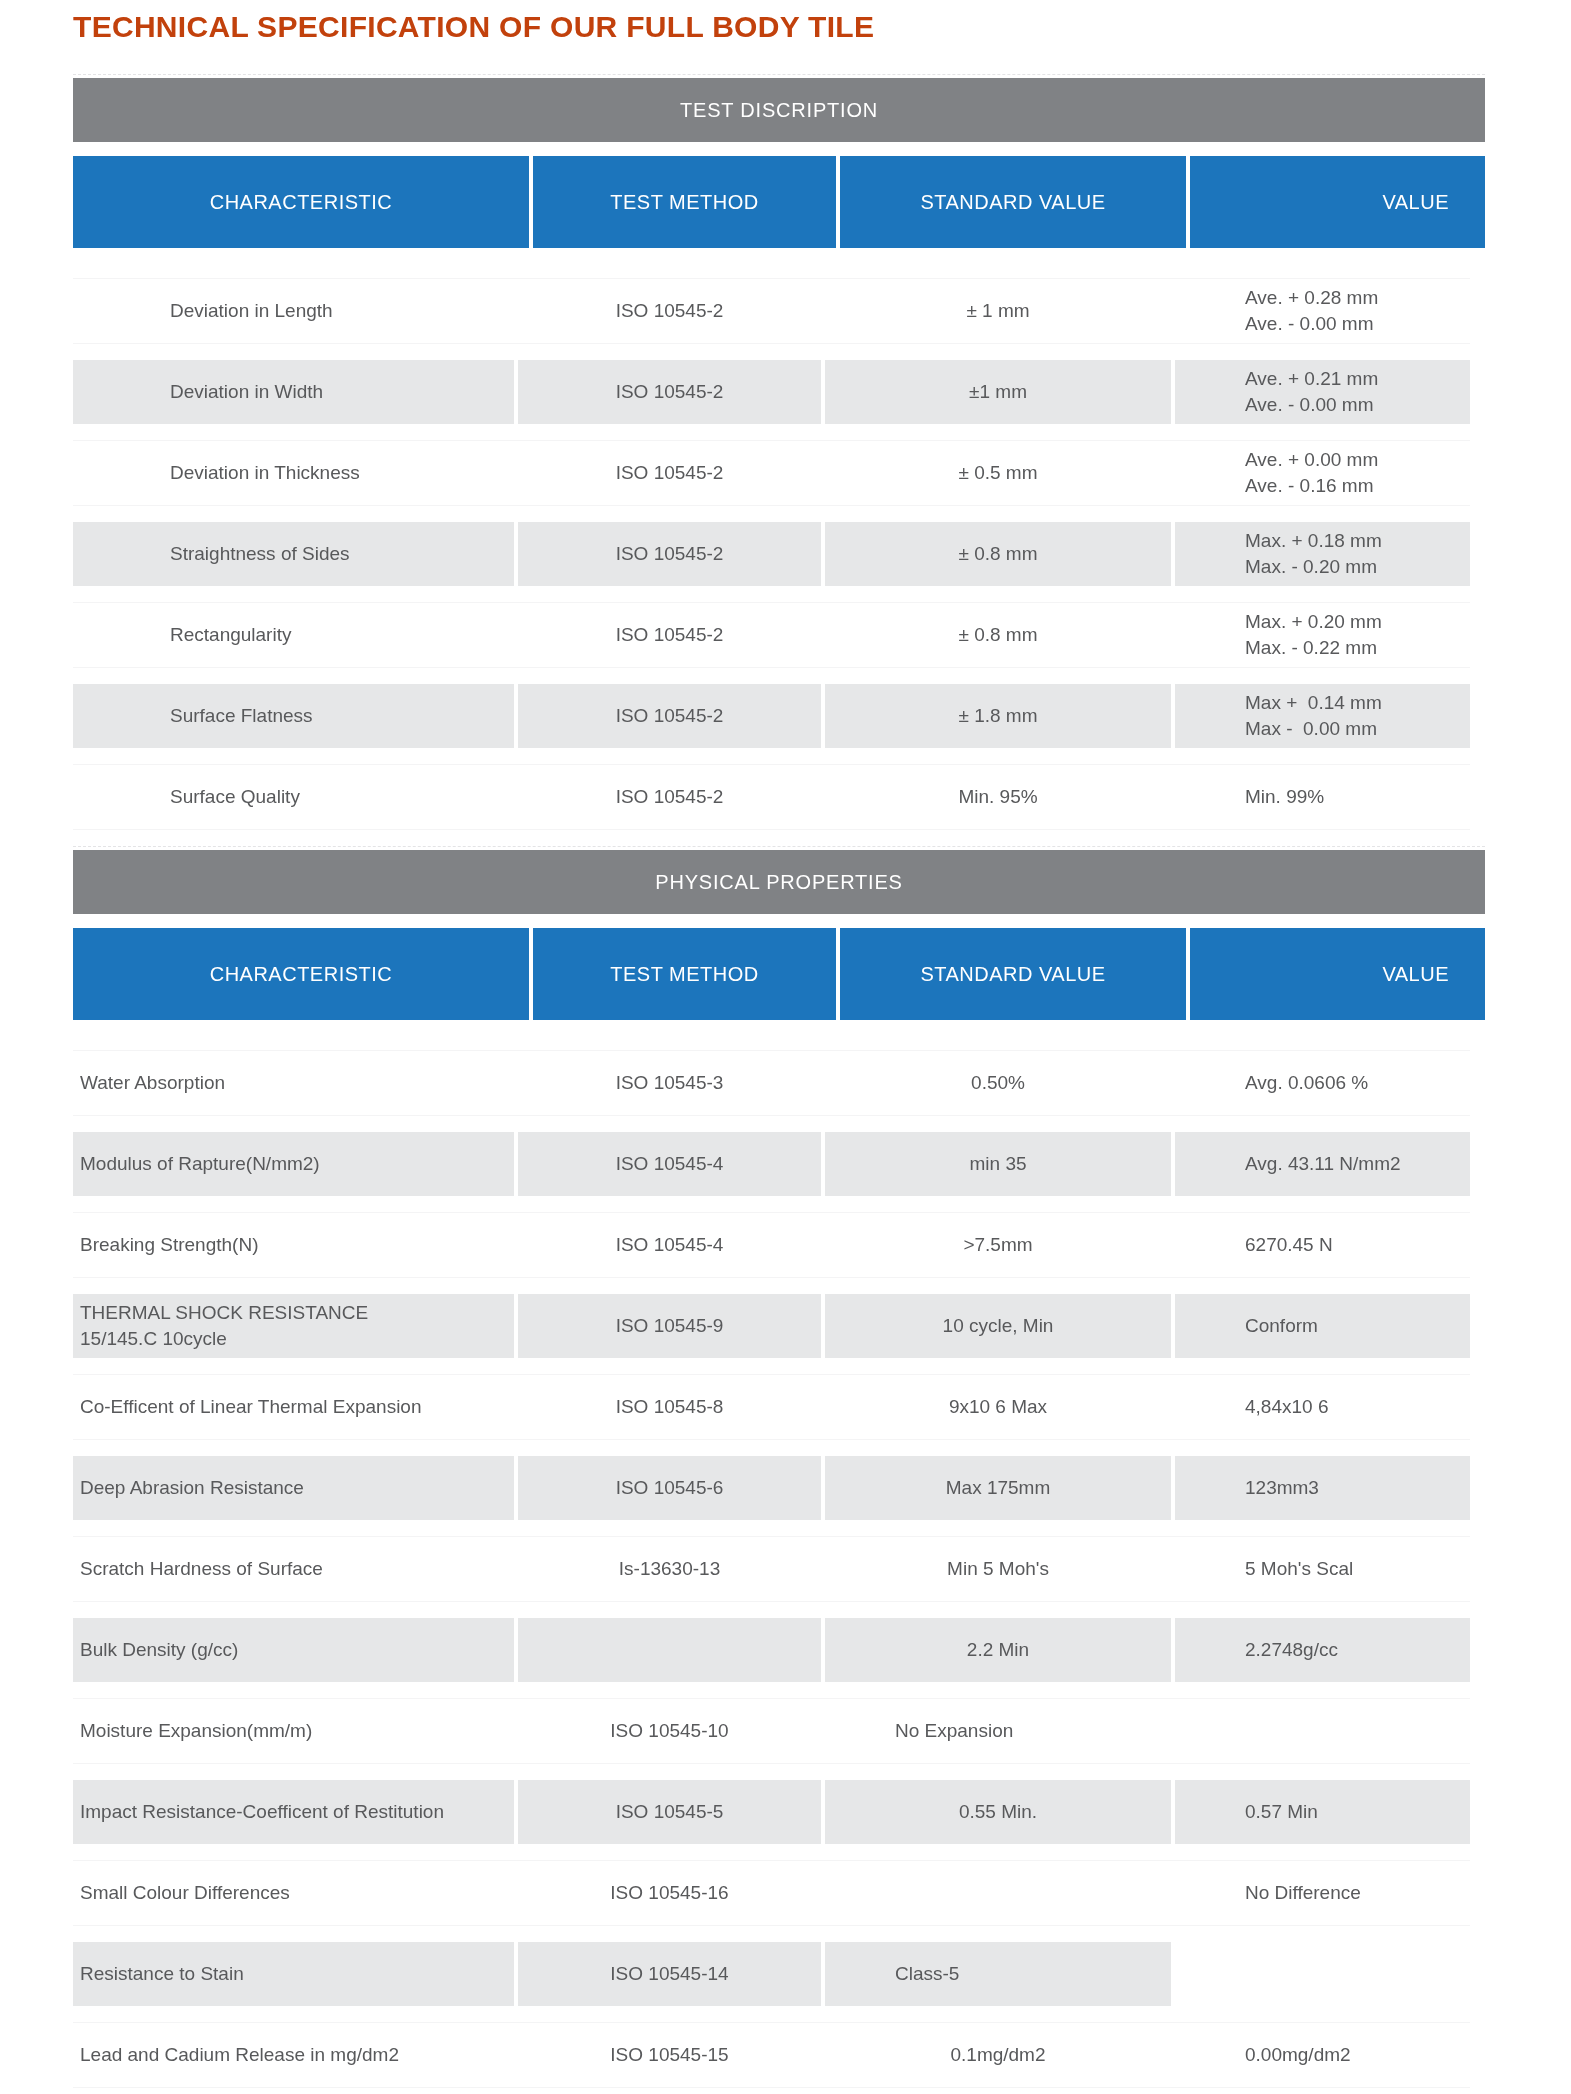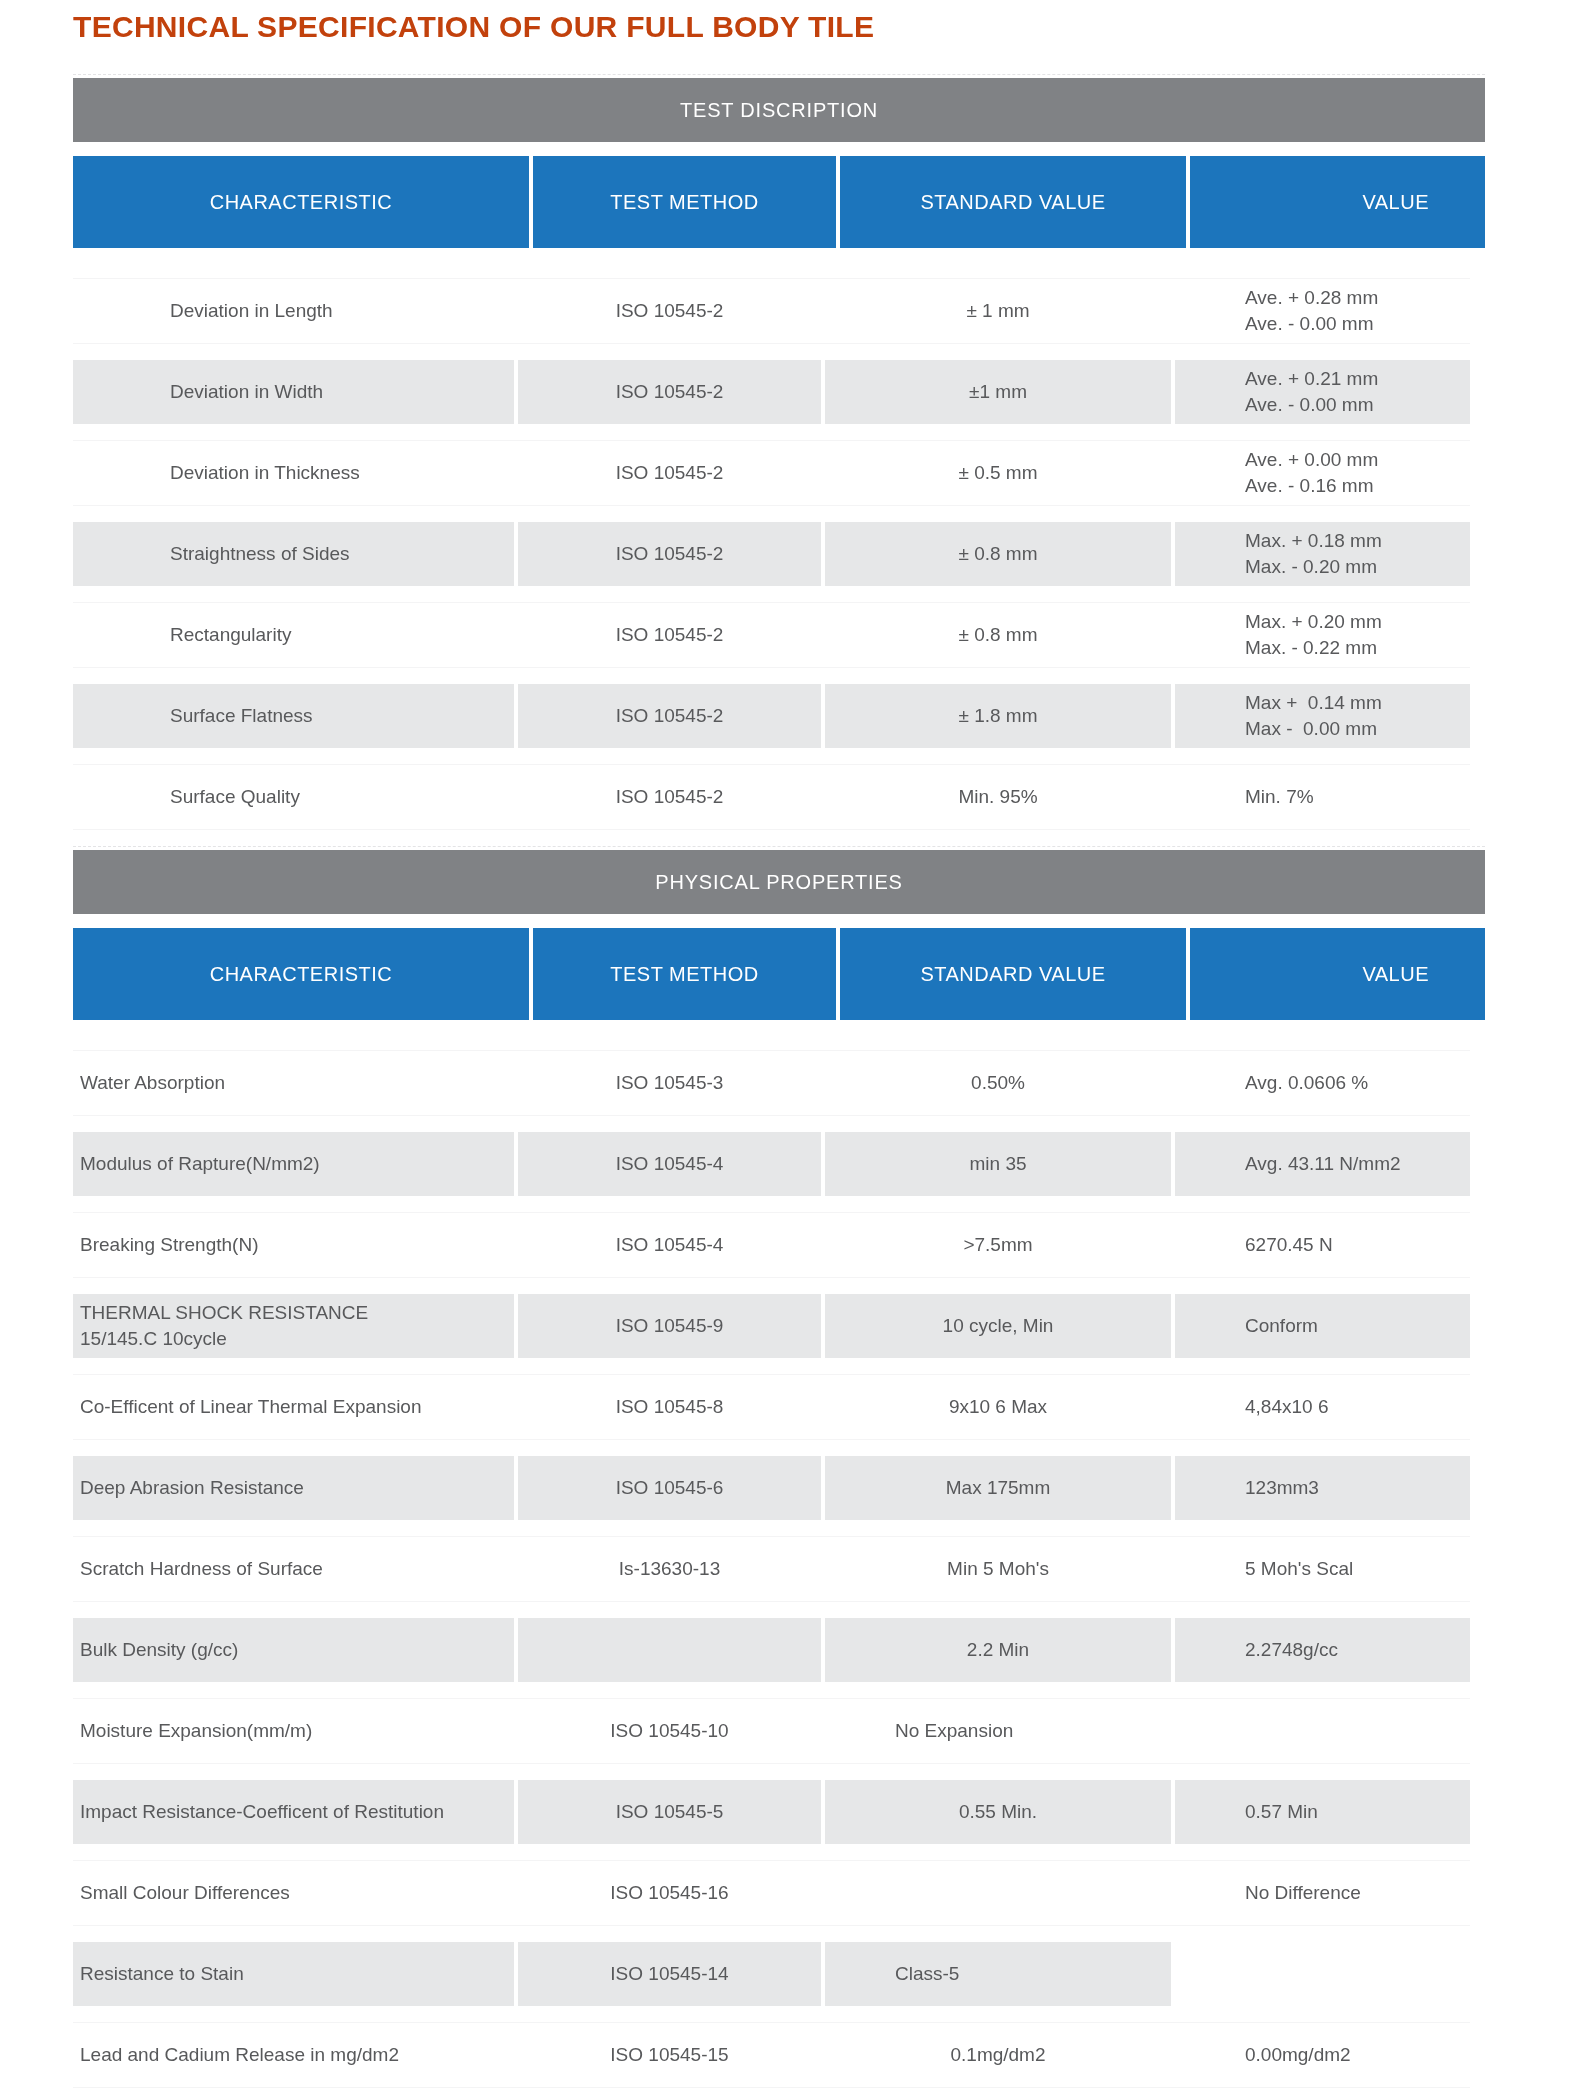--- a/index.html
+++ b/index.html
@@ -23,21 +23,21 @@
   }
   .head-row {
     display:grid; grid-template-columns:456px 303px 346px 295px;
     gap:4px; width:1412px; margin-bottom:30px;
   }
   .h-cell {
     background:#1c75bc; color:#ffffff; height:92px;
     display:flex; align-items:center; justify-content:center;
     font-size:20px; letter-spacing:0.5px;
   }
-  .h-cell.hc-3 { justify-content:flex-end; padding-right:56px; box-sizing:border-box; }
+  .h-cell.hc-3 { justify-content:flex-end; padding-right:36px; box-sizing:border-box; }
   .row {
     display:grid; grid-template-columns:441px 303px 346px 295px;
     gap:4px; width:1397px; margin-bottom:16px;
     min-height:64px;
   }
   .row.white { border-top:1px solid #f4f4f5; border-bottom:1px solid #f4f4f5; }
   .row.gray .cell { background:#e6e7e8; }
   .cell {
     display:flex; align-items:center;
     font-size:19px; line-height:26px; color:#58595b;
@@ -103,21 +103,21 @@
           <div class="cell c-0">Surface Flatness</div>
           <div class="cell c-1">ISO 10545-2</div>
           <div class="cell c-2">± 1.8 mm</div>
           <div class="cell c-3">Max +  0.14 mm
 Max -  0.00 mm</div>
         </div>
         <div class="row white">
           <div class="cell c-0">Surface Quality</div>
           <div class="cell c-1">ISO 10545-2</div>
           <div class="cell c-2">Min. 95%</div>
-          <div class="cell c-3">Min. 7%</div>
+          <div class="cell c-3">Min. 99%</div>
         </div>
       </div>
       <div class="section sec-1">
         <div class="pre-rule"></div>
         <div class="section-bar">PHYSICAL PROPERTIES</div>
         <div class="head-row">
           <div class="h-cell hc-0">CHARACTERISTIC</div>
           <div class="h-cell hc-1">TEST METHOD</div>
           <div class="h-cell hc-2">STANDARD VALUE</div>
           <div class="h-cell hc-3">VALUE</div>

